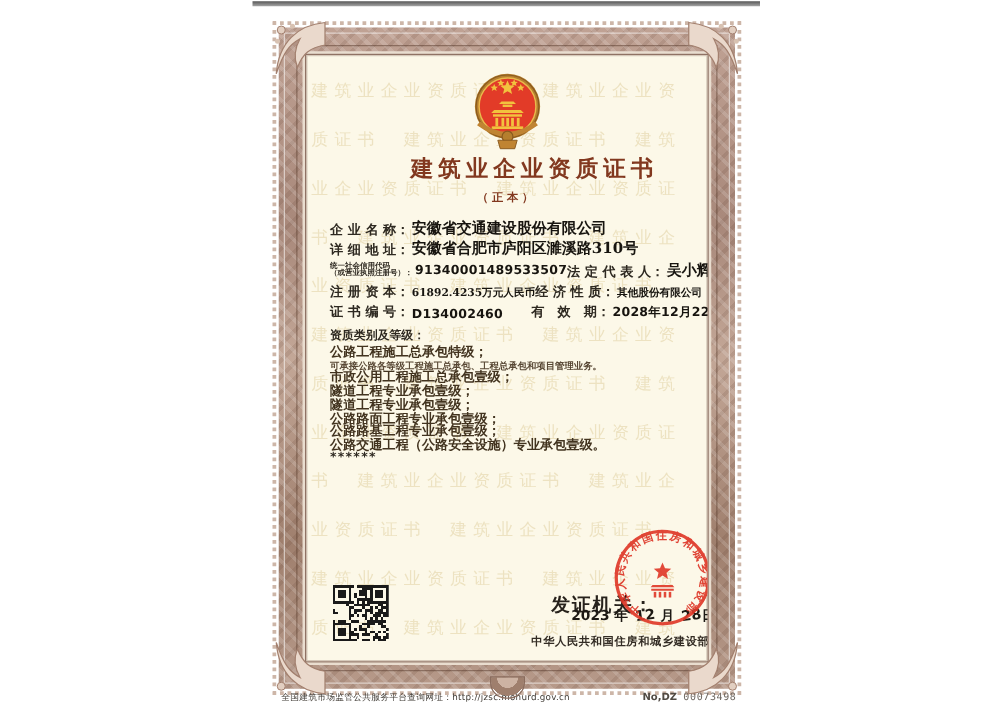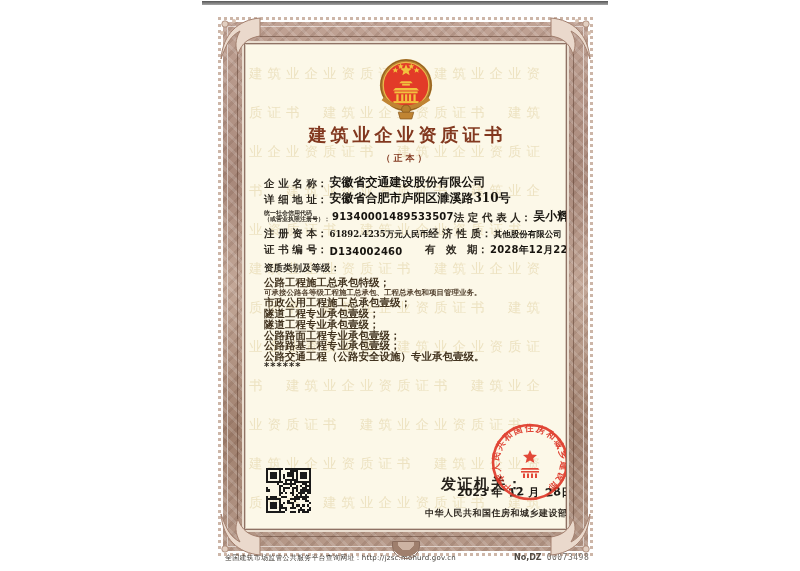--- a/index.html
+++ b/index.html
@@ -46,21 +46,21 @@
     position:absolute;inset:0;padding:10px 4px;box-sizing:border-box;
     color:rgba(203,176,104,.30);font-size:13.5px;letter-spacing:5px;line-height:39px;
     word-break:break-all;overflow:hidden;user-select:none;z-index:0;
     font-family:"DejaVu Serif",serif;
   }
   .layer{position:absolute;z-index:2;}
   .emblem{left:50%;top:12px;transform:translateX(-50%);}
   .cert-title{
     left:0;top:79px;width:100%;text-align:center;
     font-family:"DejaVu Serif",serif;font-weight:700;
-    font-size:18px;letter-spacing:4px;color:#82381f;white-space:nowrap;text-indent:4px;
+    font-size:18px;letter-spacing:4px;color:#82381f;white-space:nowrap;text-indent:4px;padding-left:20px;
   }
   .cert-subtitle{
     left:0;top:108px;width:100%;text-align:center;
     font-family:"DejaVu Serif",serif;font-weight:700;
     font-size:9px;letter-spacing:3px;color:#82381f;
   }
   .fields{left:19px;top:131px;width:296px;}
   .frow{display:flex;align-items:flex-end;height:16px;}
   .frow.credit{height:18px;align-items:center;}
   .flabel{font-weight:700;font-size:10.5px;color:#2e2921;white-space:nowrap;}

